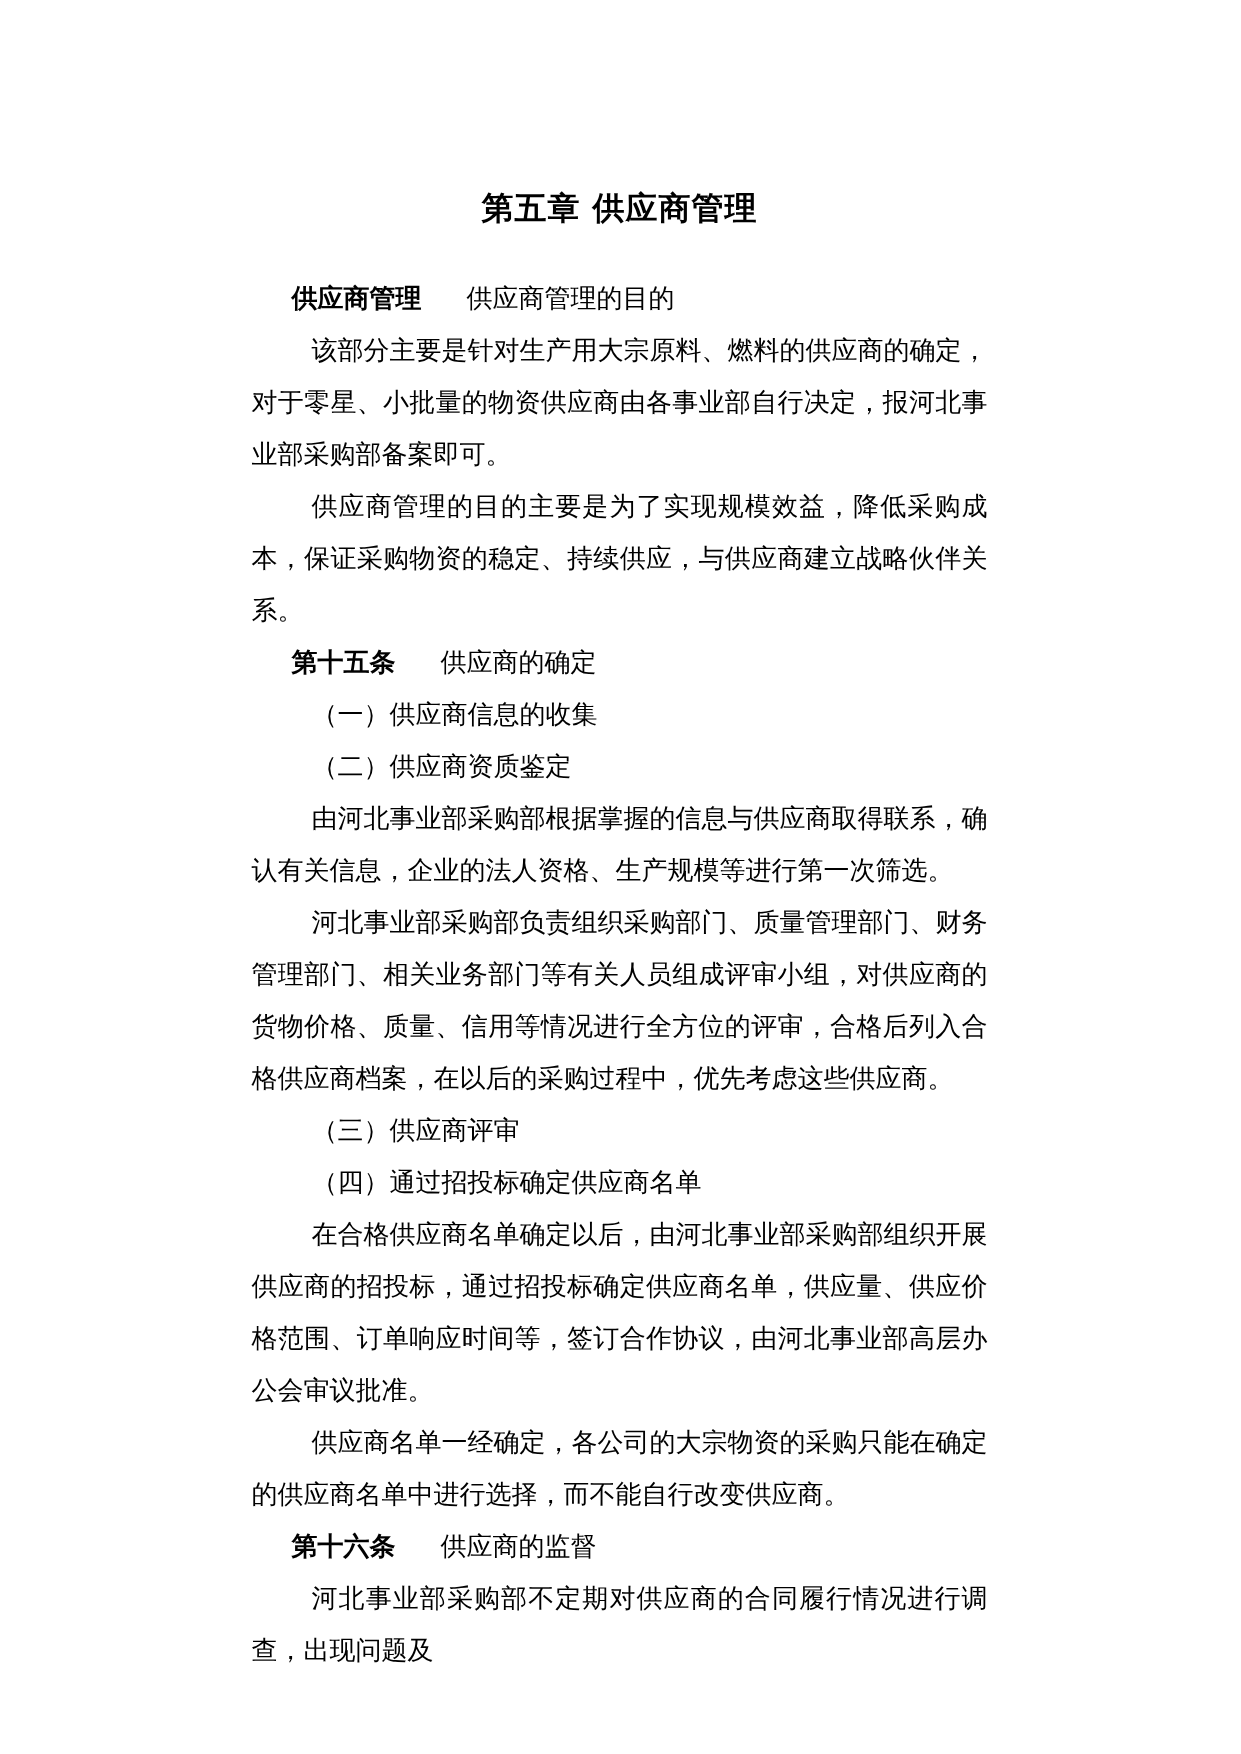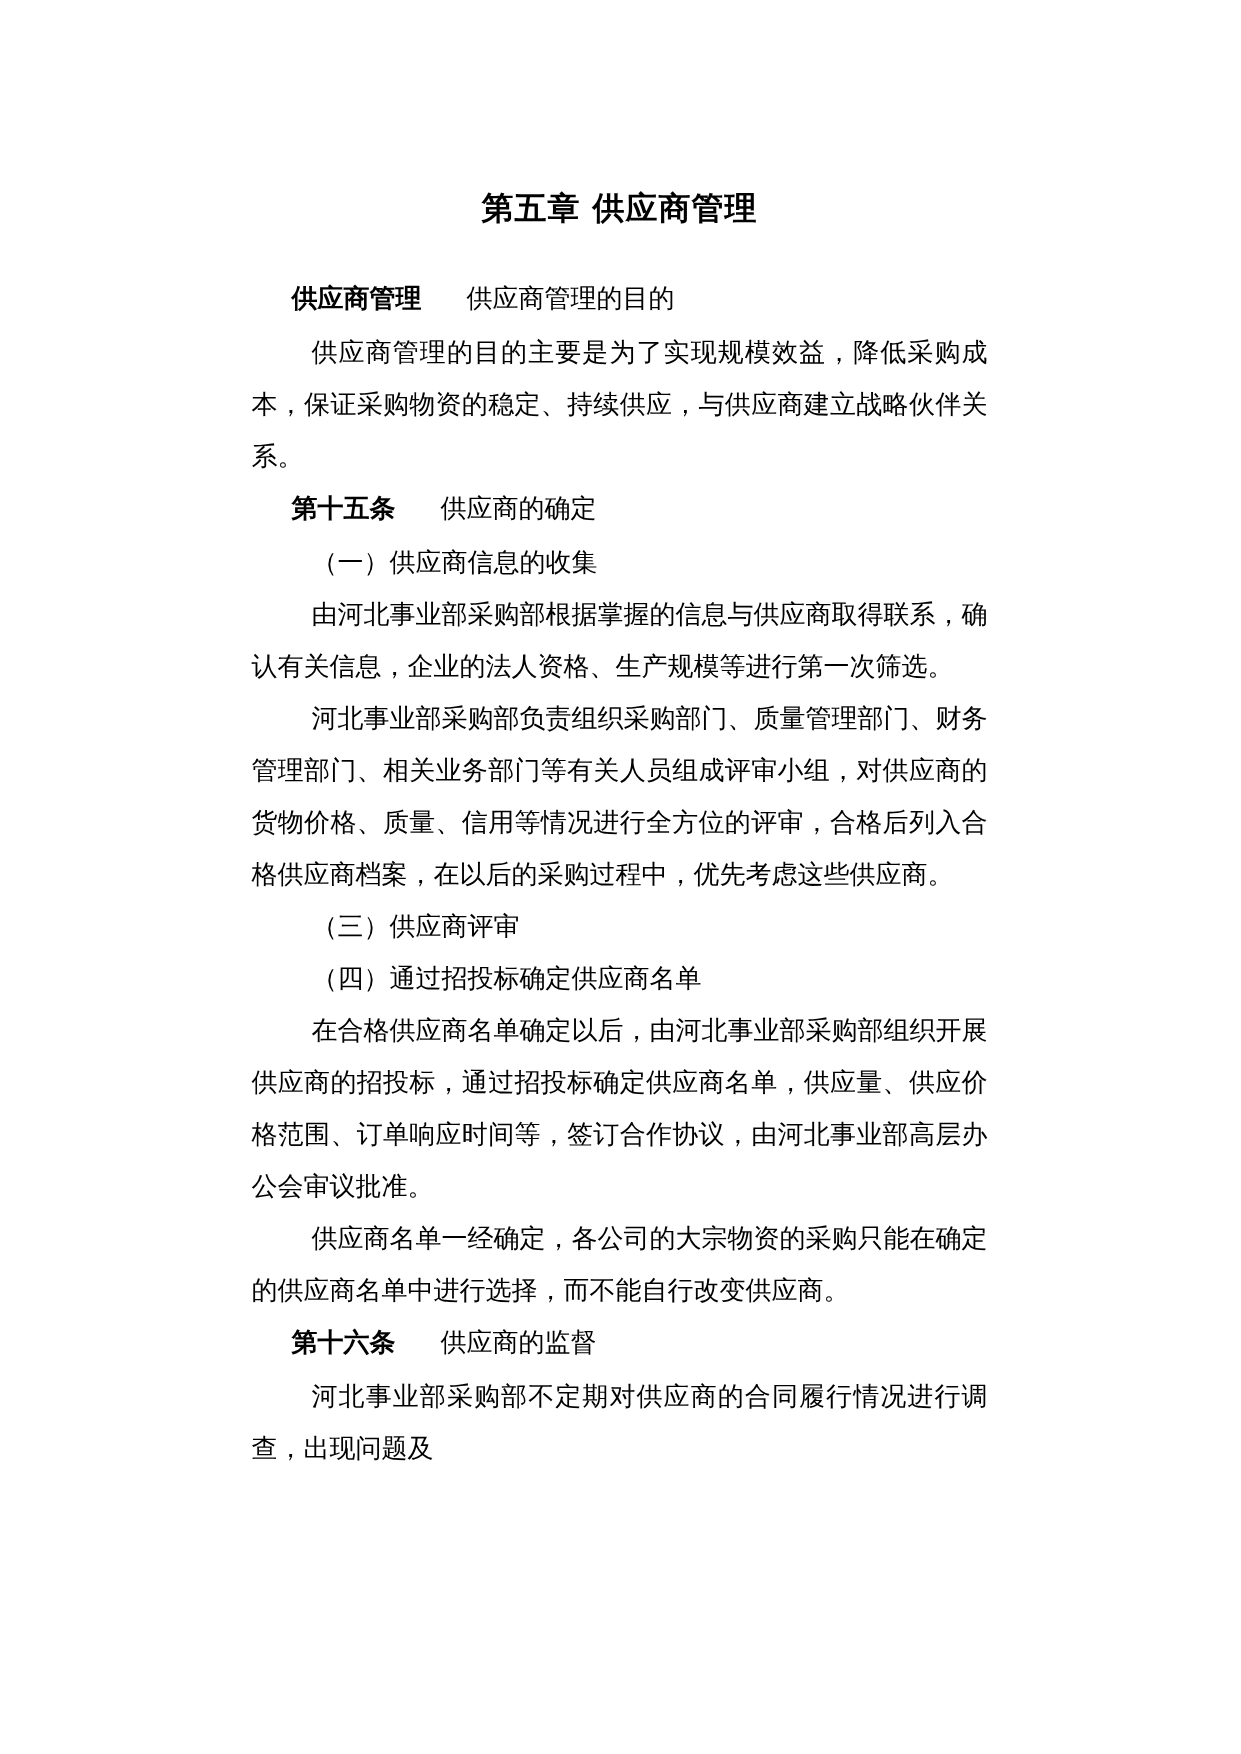--- a/index.html
+++ b/index.html
@@ -41,33 +41,34 @@
   .doc-body p.article {
     text-indent: 40px;
   }
   .article-label {
     font-weight: 700;
     font-family: "DejaVu Sans", "DejaVu Serif", sans-serif;
     margin-right: 45px;
   }
   .article-title {
     font-weight: 400;
-    font-family: Liberation Mono, monospace;
   }
 </style>
 </head>
 <body>
 
 <div class="page">
   <h1 class="doc-title">第五章 供应商管理</h1>
   <div class="doc-body" id="doc-body">
       <p class="article"><span class="article-label">供应商管理</span><span class="article-title">供应商管理的目的</span></p>
+      <p class="para">该部分主要是针对生产用大宗原料、燃料的供应商的确定，对于零星、小批量的物资供应商由各事业部自行决定，报河北事业部采购部备案即可。</p>
       <p class="para">供应商管理的目的主要是为了实现规模效益，降低采购成本，保证采购物资的稳定、持续供应，与供应商建立战略伙伴关系。</p>
       <p class="article"><span class="article-label">第十五条</span><span class="article-title">供应商的确定</span></p>
       <p class="para">（一）供应商信息的收集</p>
+      <p class="para">（二）供应商资质鉴定</p>
       <p class="para">由河北事业部采购部根据掌握的信息与供应商取得联系，确认有关信息，企业的法人资格、生产规模等进行第一次筛选。</p>
       <p class="para">河北事业部采购部负责组织采购部门、质量管理部门、财务管理部门、相关业务部门等有关人员组成评审小组，对供应商的货物价格、质量、信用等情况进行全方位的评审，合格后列入合格供应商档案，在以后的采购过程中，优先考虑这些供应商。</p>
       <p class="para">（三）供应商评审</p>
       <p class="para">（四）通过招投标确定供应商名单</p>
       <p class="para">在合格供应商名单确定以后，由河北事业部采购部组织开展供应商的招投标，通过招投标确定供应商名单，供应量、供应价格范围、订单响应时间等，签订合作协议，由河北事业部高层办公会审议批准。</p>
       <p class="para">供应商名单一经确定，各公司的大宗物资的采购只能在确定的供应商名单中进行选择，而不能自行改变供应商。</p>
       <p class="article"><span class="article-label">第十六条</span><span class="article-title">供应商的监督</span></p>
       <p class="para">河北事业部采购部不定期对供应商的合同履行情况进行调查，出现问题及</p>
     </div>
 </div>

